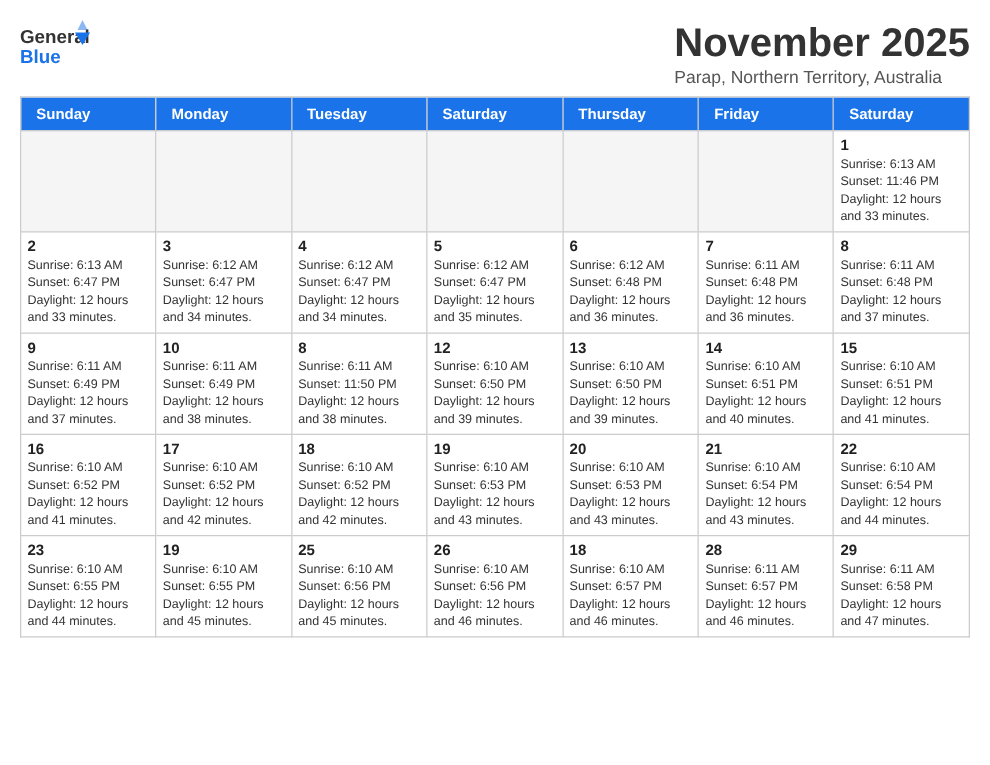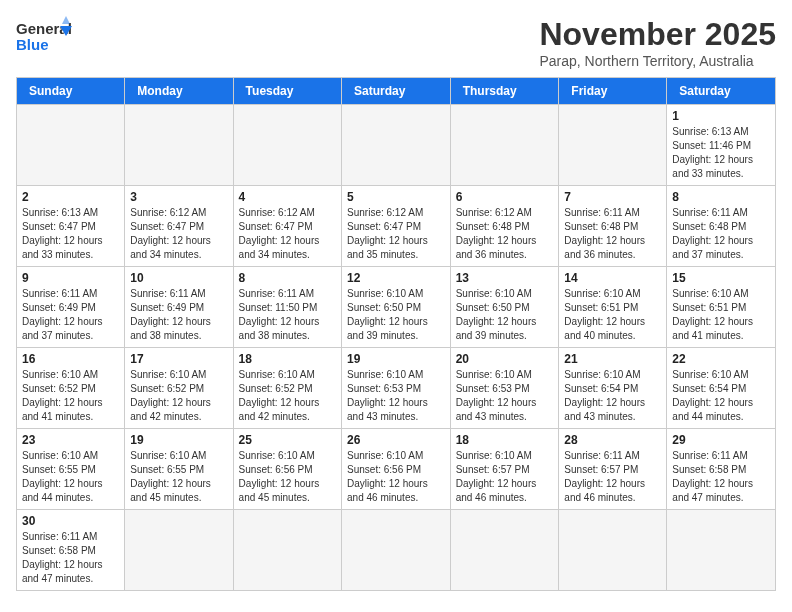--- a/index.html
+++ b/index.html
@@ -291,28 +291,14 @@
 Sunset: 6:57 PM
 Daylight: 12 hours and 46 minutes.</div>
         </td>
         <td>
           <div class="day-number">29</div>
           <div class="day-info">Sunrise: 6:11 AM
 Sunset: 6:58 PM
 Daylight: 12 hours and 47 minutes.</div>
         </td>
       </tr>
-      <tr>
-        <td>
-          <div class="day-number">30</div>
-          <div class="day-info">Sunrise: 6:11 AM
-Sunset: 6:58 PM
-Daylight: 12 hours and 47 minutes.</div>
-        </td>
-        <td class="empty"></td>
-        <td class="empty"></td>
-        <td class="empty"></td>
-        <td class="empty"></td>
-        <td class="empty"></td>
-        <td class="empty"></td>
-      </tr>
     </tbody>
 </table>
 
 </body></html>

